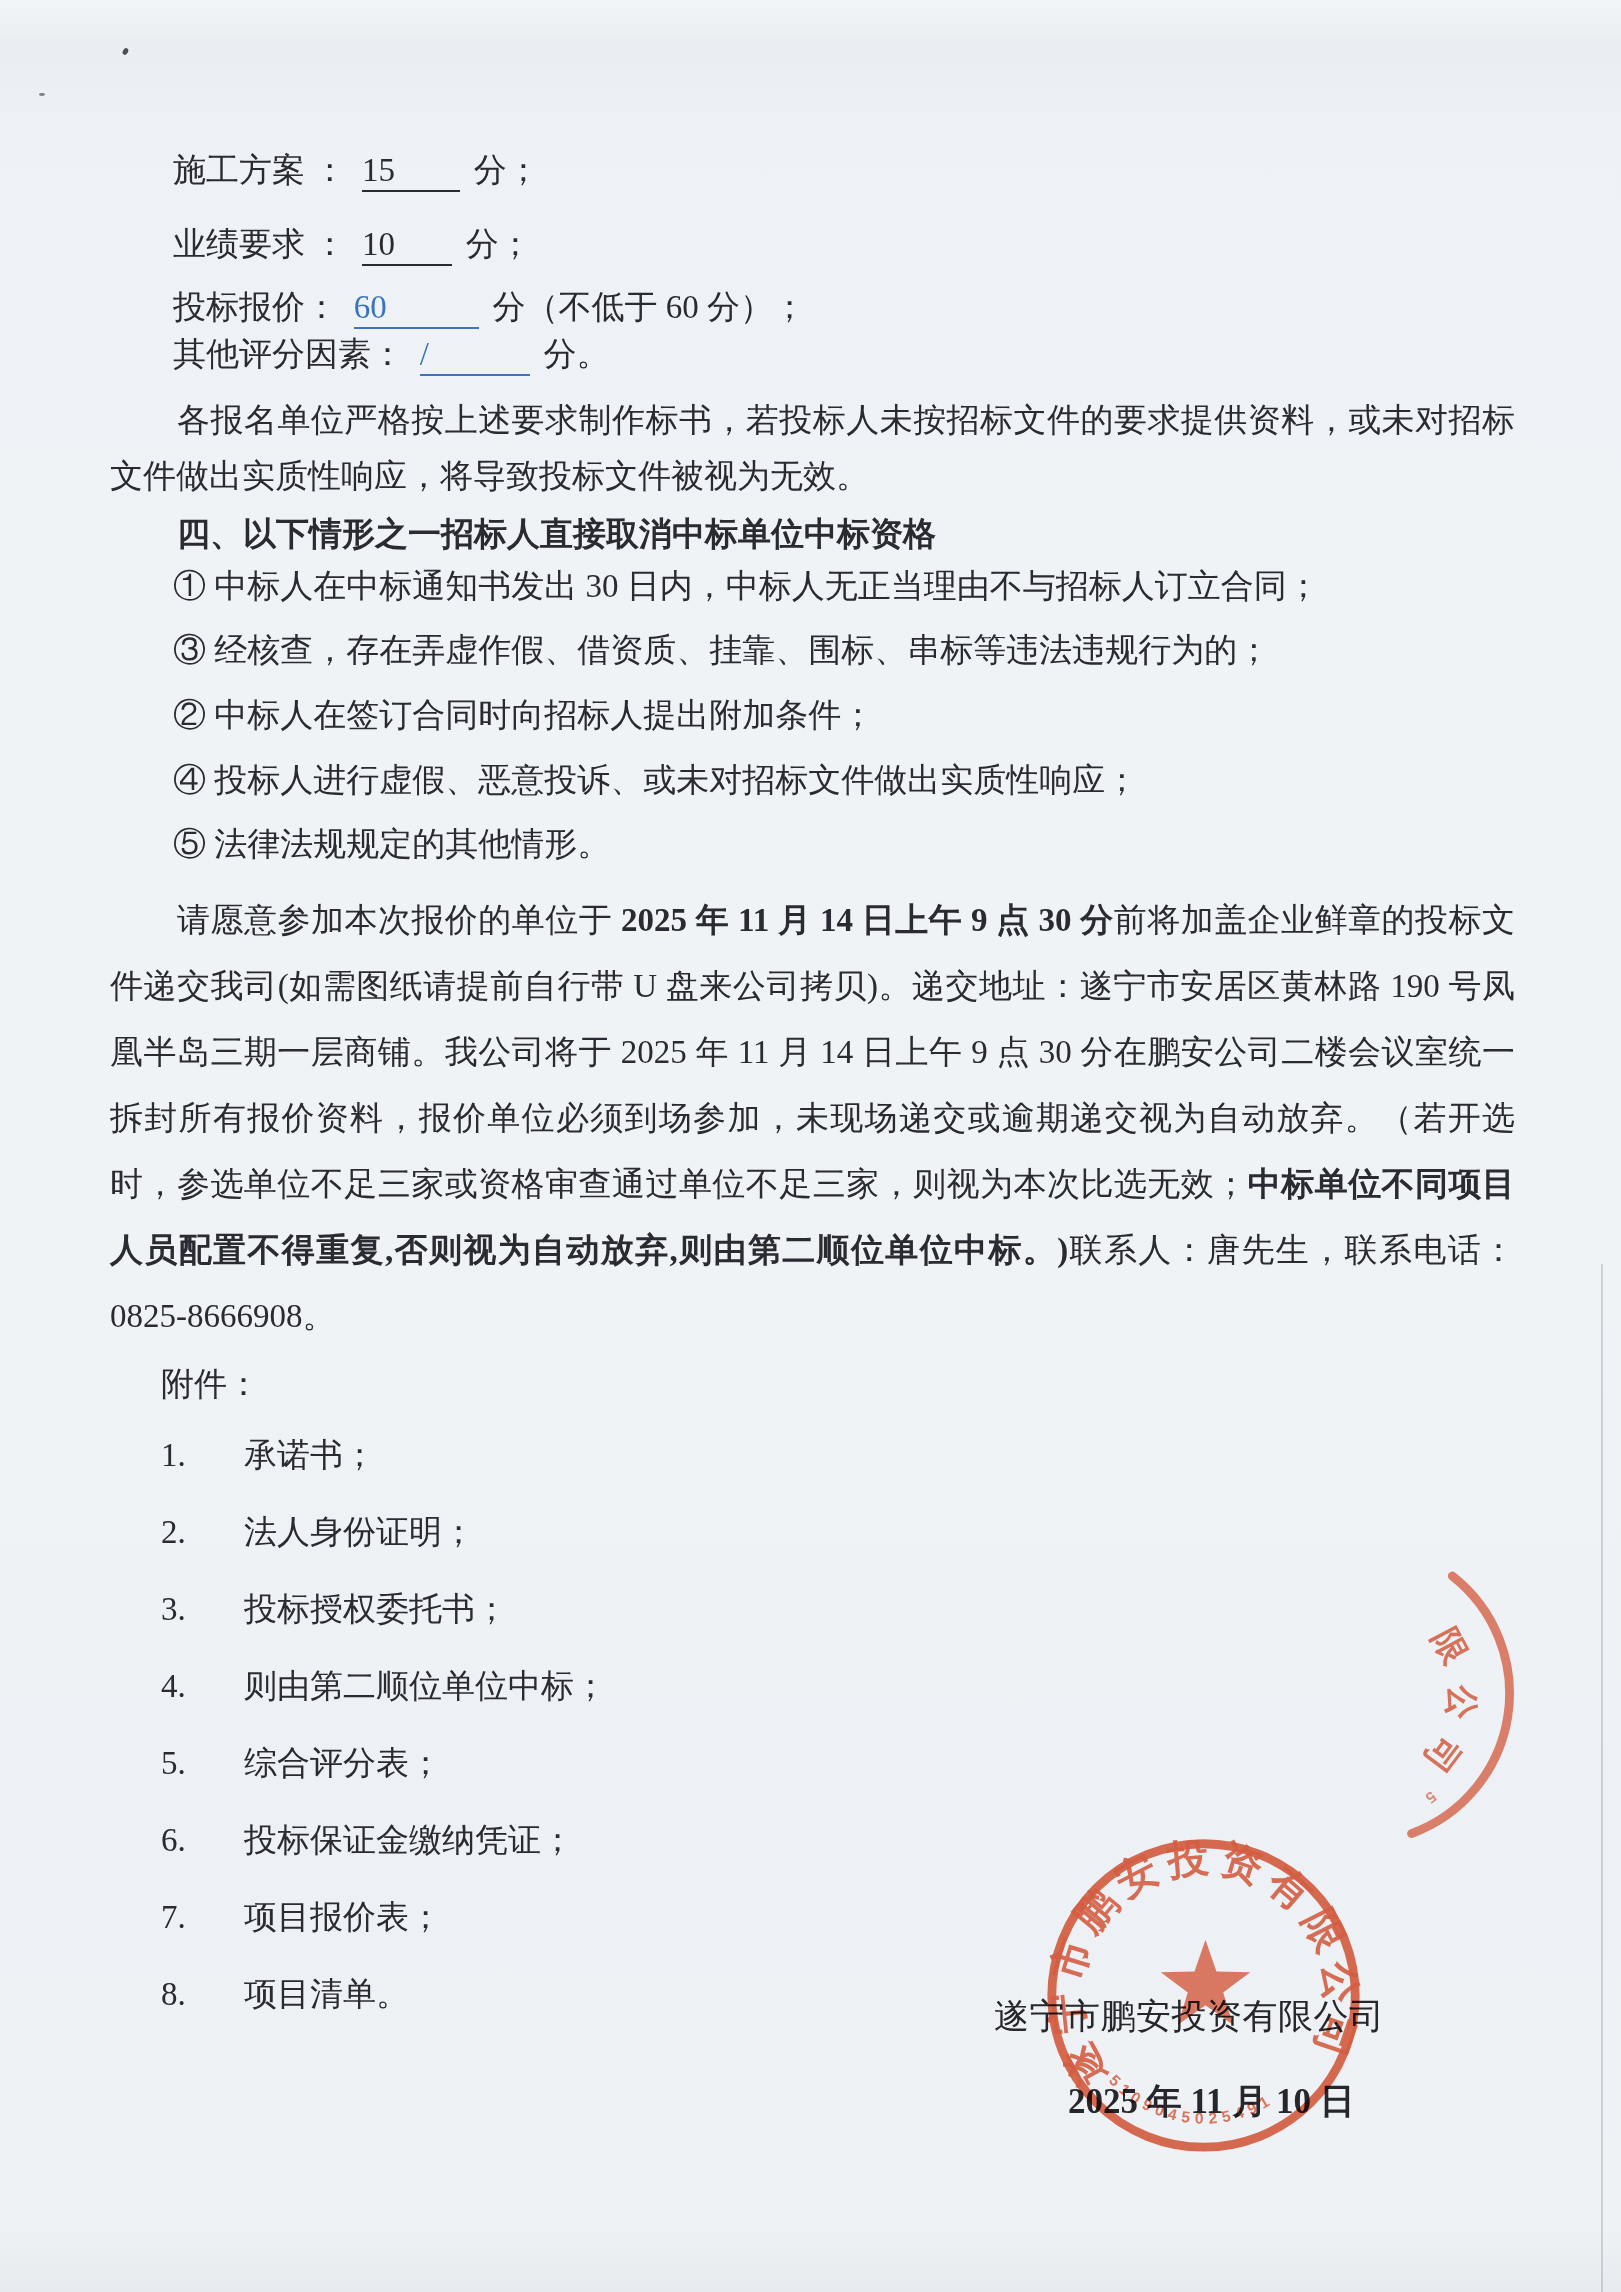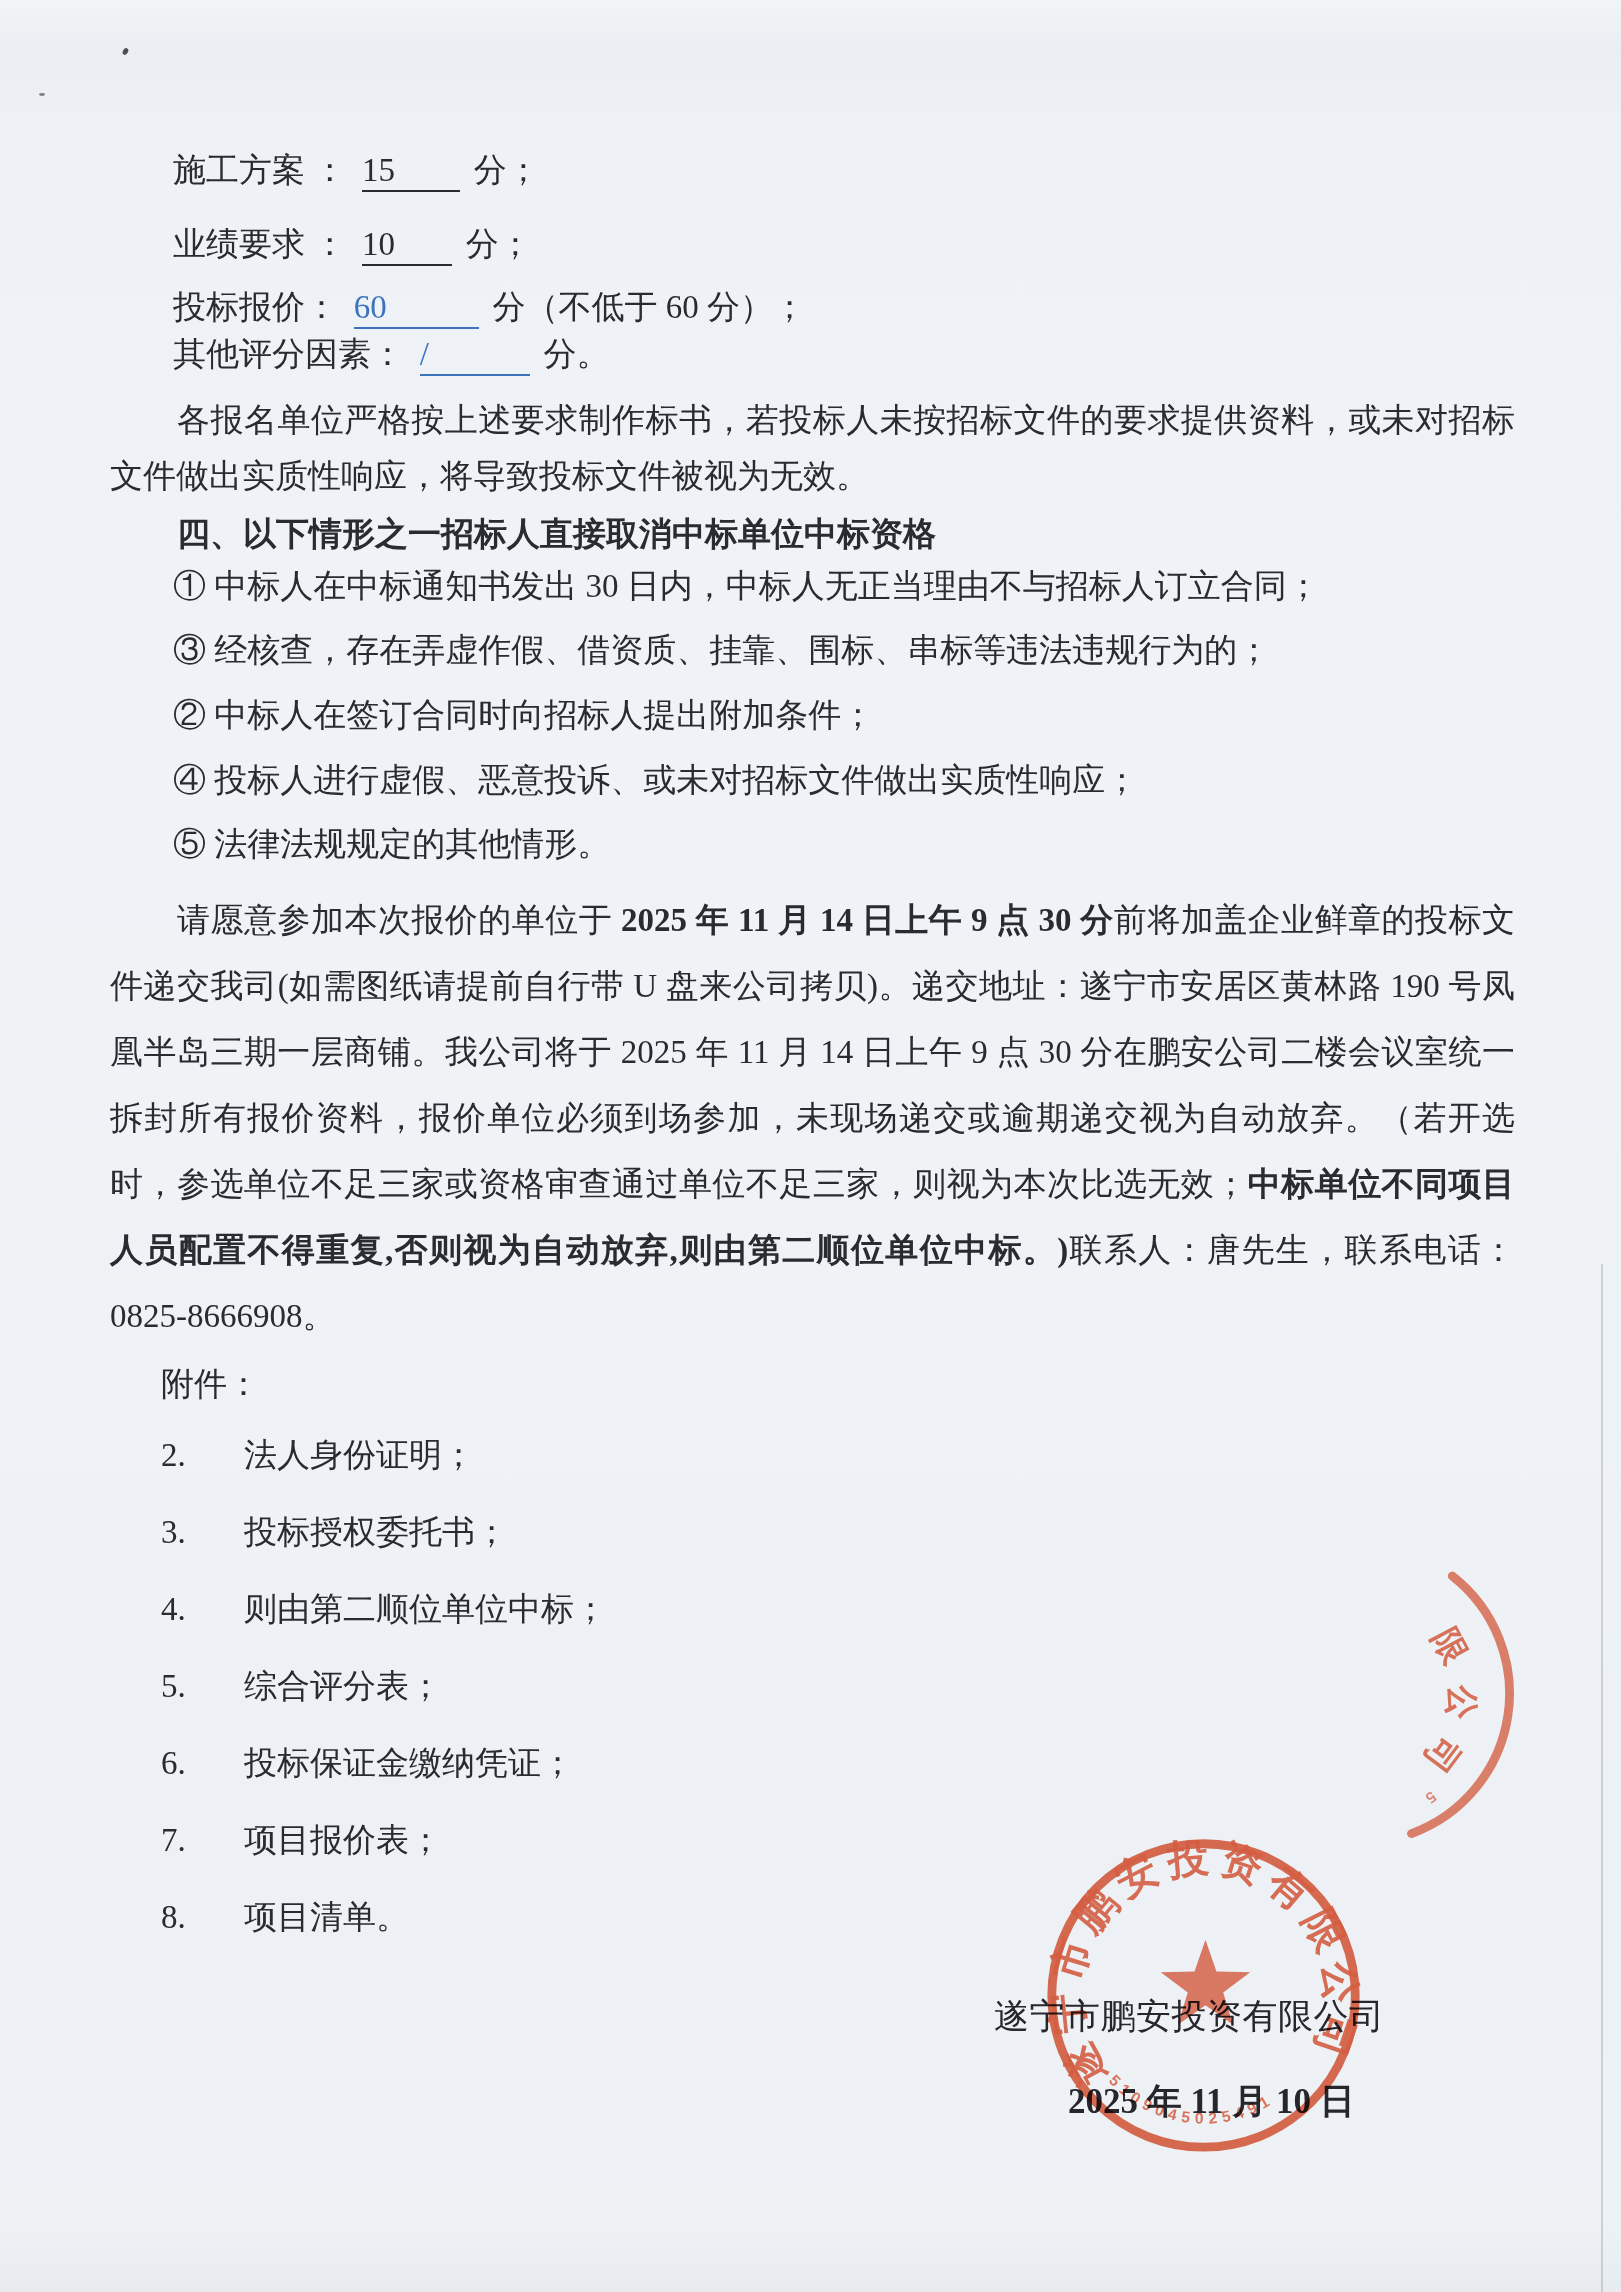--- a/index.html
+++ b/index.html
@@ -86,20 +86,21 @@
       <div class="item">② 中标人在签订合同时向招标人提出附加条件；</div>
       <div class="item">④ 投标人进行虚假、恶意投诉、或未对招标文件做出实质性响应；</div>
       <div class="item">⑤ 法律法规规定的其他情形。</div>
     </div>
 
     <div class="para para2"><span>请愿意参加本次报价的单位于 </span><span class="b">2025 年 11 月 14 日上午 9 点 30 分</span><span>前将加盖企业鲜章的投标文件递交我司(如需图纸请提前自行带 U 盘来公司拷贝)。递交地址：遂宁市安居区黄林路 190 号凤凰半岛三期一层商铺。我公司将于 2025 年 11 月 14 日上午 9 点 30 分在鹏安公司二楼会议室统一拆封所有报价资料，报价单位必须到场参加，未现场递交或逾期递交视为自动放弃。（若开选时，参选单位不足三家或资格审查通过单位不足三家，则视为本次比选无效；</span><span class="b">中标单位不同项目人员配置不得重复,否则视为自动放弃,则由第二顺位单位中标。)</span><span>联系人：唐先生，联系电话：0825-8666908。</span></div>
 
     <div class="attach-title">附件：</div>
 
     <div class="attach-list">
+      <div class="attach-item"><span class="attach-num">1.</span><span>承诺书；</span></div>
       <div class="attach-item"><span class="attach-num">2.</span><span>法人身份证明；</span></div>
       <div class="attach-item"><span class="attach-num">3.</span><span>投标授权委托书；</span></div>
       <div class="attach-item"><span class="attach-num">4.</span><span>则由第二顺位单位中标；</span></div>
       <div class="attach-item"><span class="attach-num">5.</span><span>综合评分表；</span></div>
       <div class="attach-item"><span class="attach-num">6.</span><span>投标保证金缴纳凭证；</span></div>
       <div class="attach-item"><span class="attach-num">7.</span><span>项目报价表；</span></div>
       <div class="attach-item"><span class="attach-num">8.</span><span>项目清单。</span></div>
     </div>
 
   </div>

